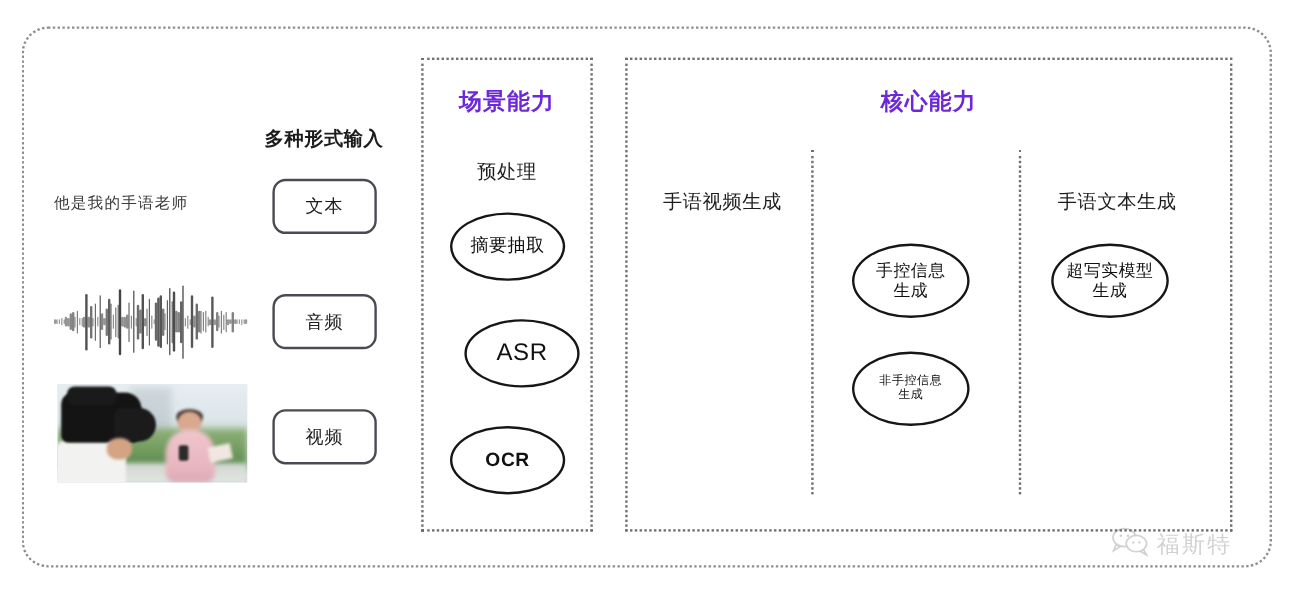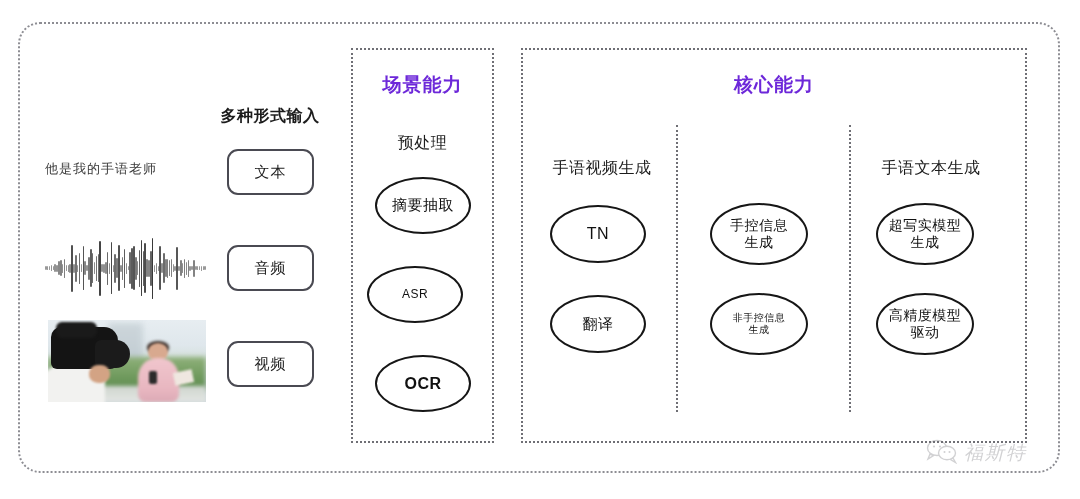--- a/index.html
+++ b/index.html
@@ -352,50 +352,47 @@
 
   <div class="panel" style="left:351px; top:48px; width:143px; height:395px;">
 
     <div class="panel-title" style="top:22px; font-size:19px;">场景能力</div>
 
     <div class="col-title" style="left:0; right:0; top:83px; font-size:16px;">预处理</div>
   </div>
 
   <div class="ellipse" style="left:375px; top:177px; width:96px; height:57px; font-size:15px;">摘要抽取</div>
 
-  <div class="ellipse" style="left:367px; top:266px; width:96px; height:57px; font-size:12px;">ASR</div>
+  <div class="ellipse" style="left:387px; top:266px; width:96px; height:57px; font-size:20px;">ASR</div>
 
   <div class="ellipse" style="left:375px; top:355px; width:96px; height:57px; font-size:16px;font-weight:bold;">OCR</div>
 
   <div class="panel" style="left:521px; top:48px; width:506px; height:395px;">
 
     <div class="panel-title" style="top:22px; font-size:19px;">核心能力</div>
   </div>
 
   <div class="vdivider" style="left:676px; top:125px; height:287px;"></div>
   <div class="vdivider" style="left:849px; top:125px; height:287px;"></div>
 
   <div class="col-title" style="left:528px; top:158px; width:148px; font-size:16px;">手语视频生成</div>
 
-  <div class="ellipse" style="left:550px; top:205px; width:96px; height:58px; font-size:16px;">TN</div>
-
-  <div class="ellipse" style="left:550px; top:295px; width:96px; height:58px; font-size:15px;">翻译</div>
+
 
 
   <div class="ellipse multiline" style="left:710px; top:203px; width:98px; height:62px; font-size:14px;">手控信息<br>生成</div>
 
   <div class="ellipse multiline" style="left:710px; top:293px; width:98px; height:62px; font-size:10px;">非手控信息<br>生成</div>
 
   <div class="col-title" style="left:851px; top:158px; width:160px; font-size:16px;">手语文本生成</div>
 
   <div class="ellipse multiline" style="left:876px; top:203px; width:98px; height:62px; font-size:14px;">超写实模型<br>生成</div>
 
-  <div class="ellipse multiline" style="left:876px; top:293px; width:98px; height:62px; font-size:14px;">高精度模型<br>驱动</div>
-
-  <div class="watermark" style="left:925px; top:438px;font-style:italic;">
+
+  <div class="watermark" style="left:925px; top:438px;">
     <span class="wm-icon">
       <svg width="34" height="26" viewBox="0 0 34 26" aria-hidden="true">
         <ellipse cx="12" cy="10" rx="9.5" ry="7.5" fill="none" stroke="#6a6a70" stroke-width="1.4"></ellipse>
         <path d="M5 16 L3 21 L8.5 17.6 Z" fill="none" stroke="#6a6a70" stroke-width="1.4"></path>
         <circle cx="9" cy="8.5" r="1.1" fill="#6a6a70"></circle>
         <circle cx="15" cy="8.5" r="1.1" fill="#6a6a70"></circle>
         <ellipse cx="22" cy="15" rx="8.5" ry="6.8" fill="#ffffff" stroke="#6a6a70" stroke-width="1.4"></ellipse>
         <path d="M28 20 L30.5 24.5 L25.5 21.5 Z" fill="#ffffff" stroke="#6a6a70" stroke-width="1.4"></path>
         <circle cx="19.5" cy="14" r="1" fill="#6a6a70"></circle>
         <circle cx="24.5" cy="14" r="1" fill="#6a6a70"></circle>

